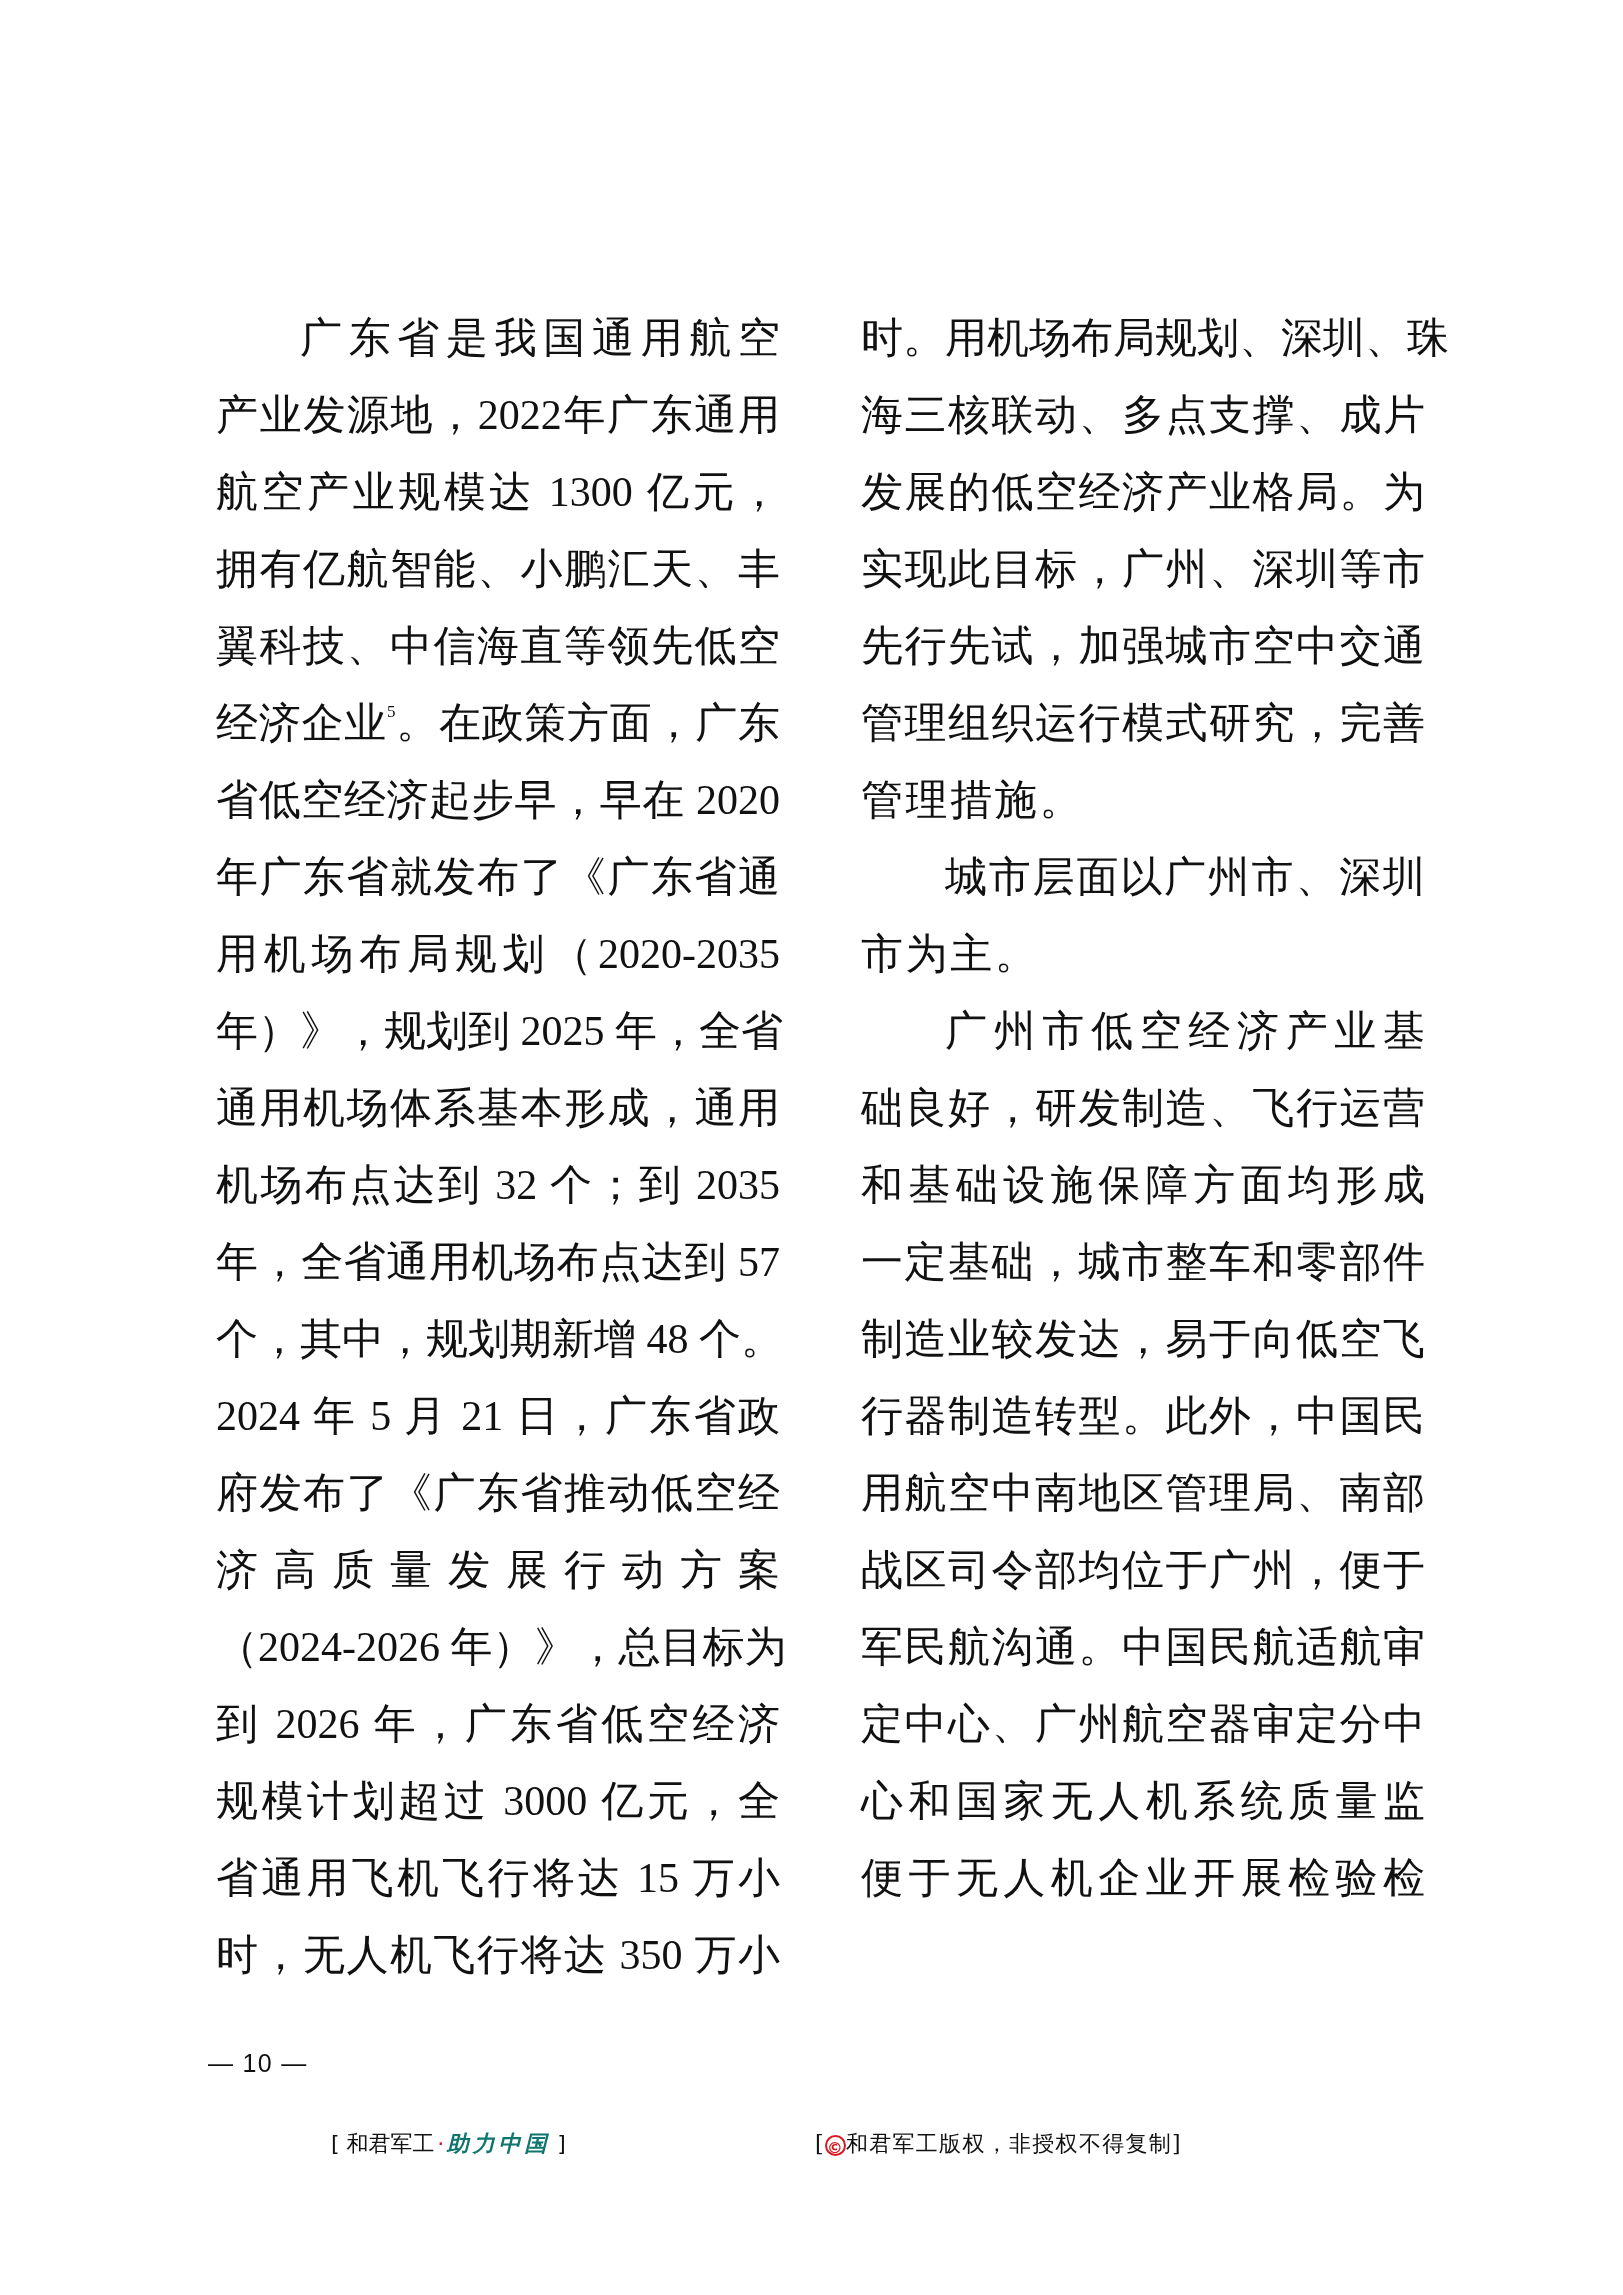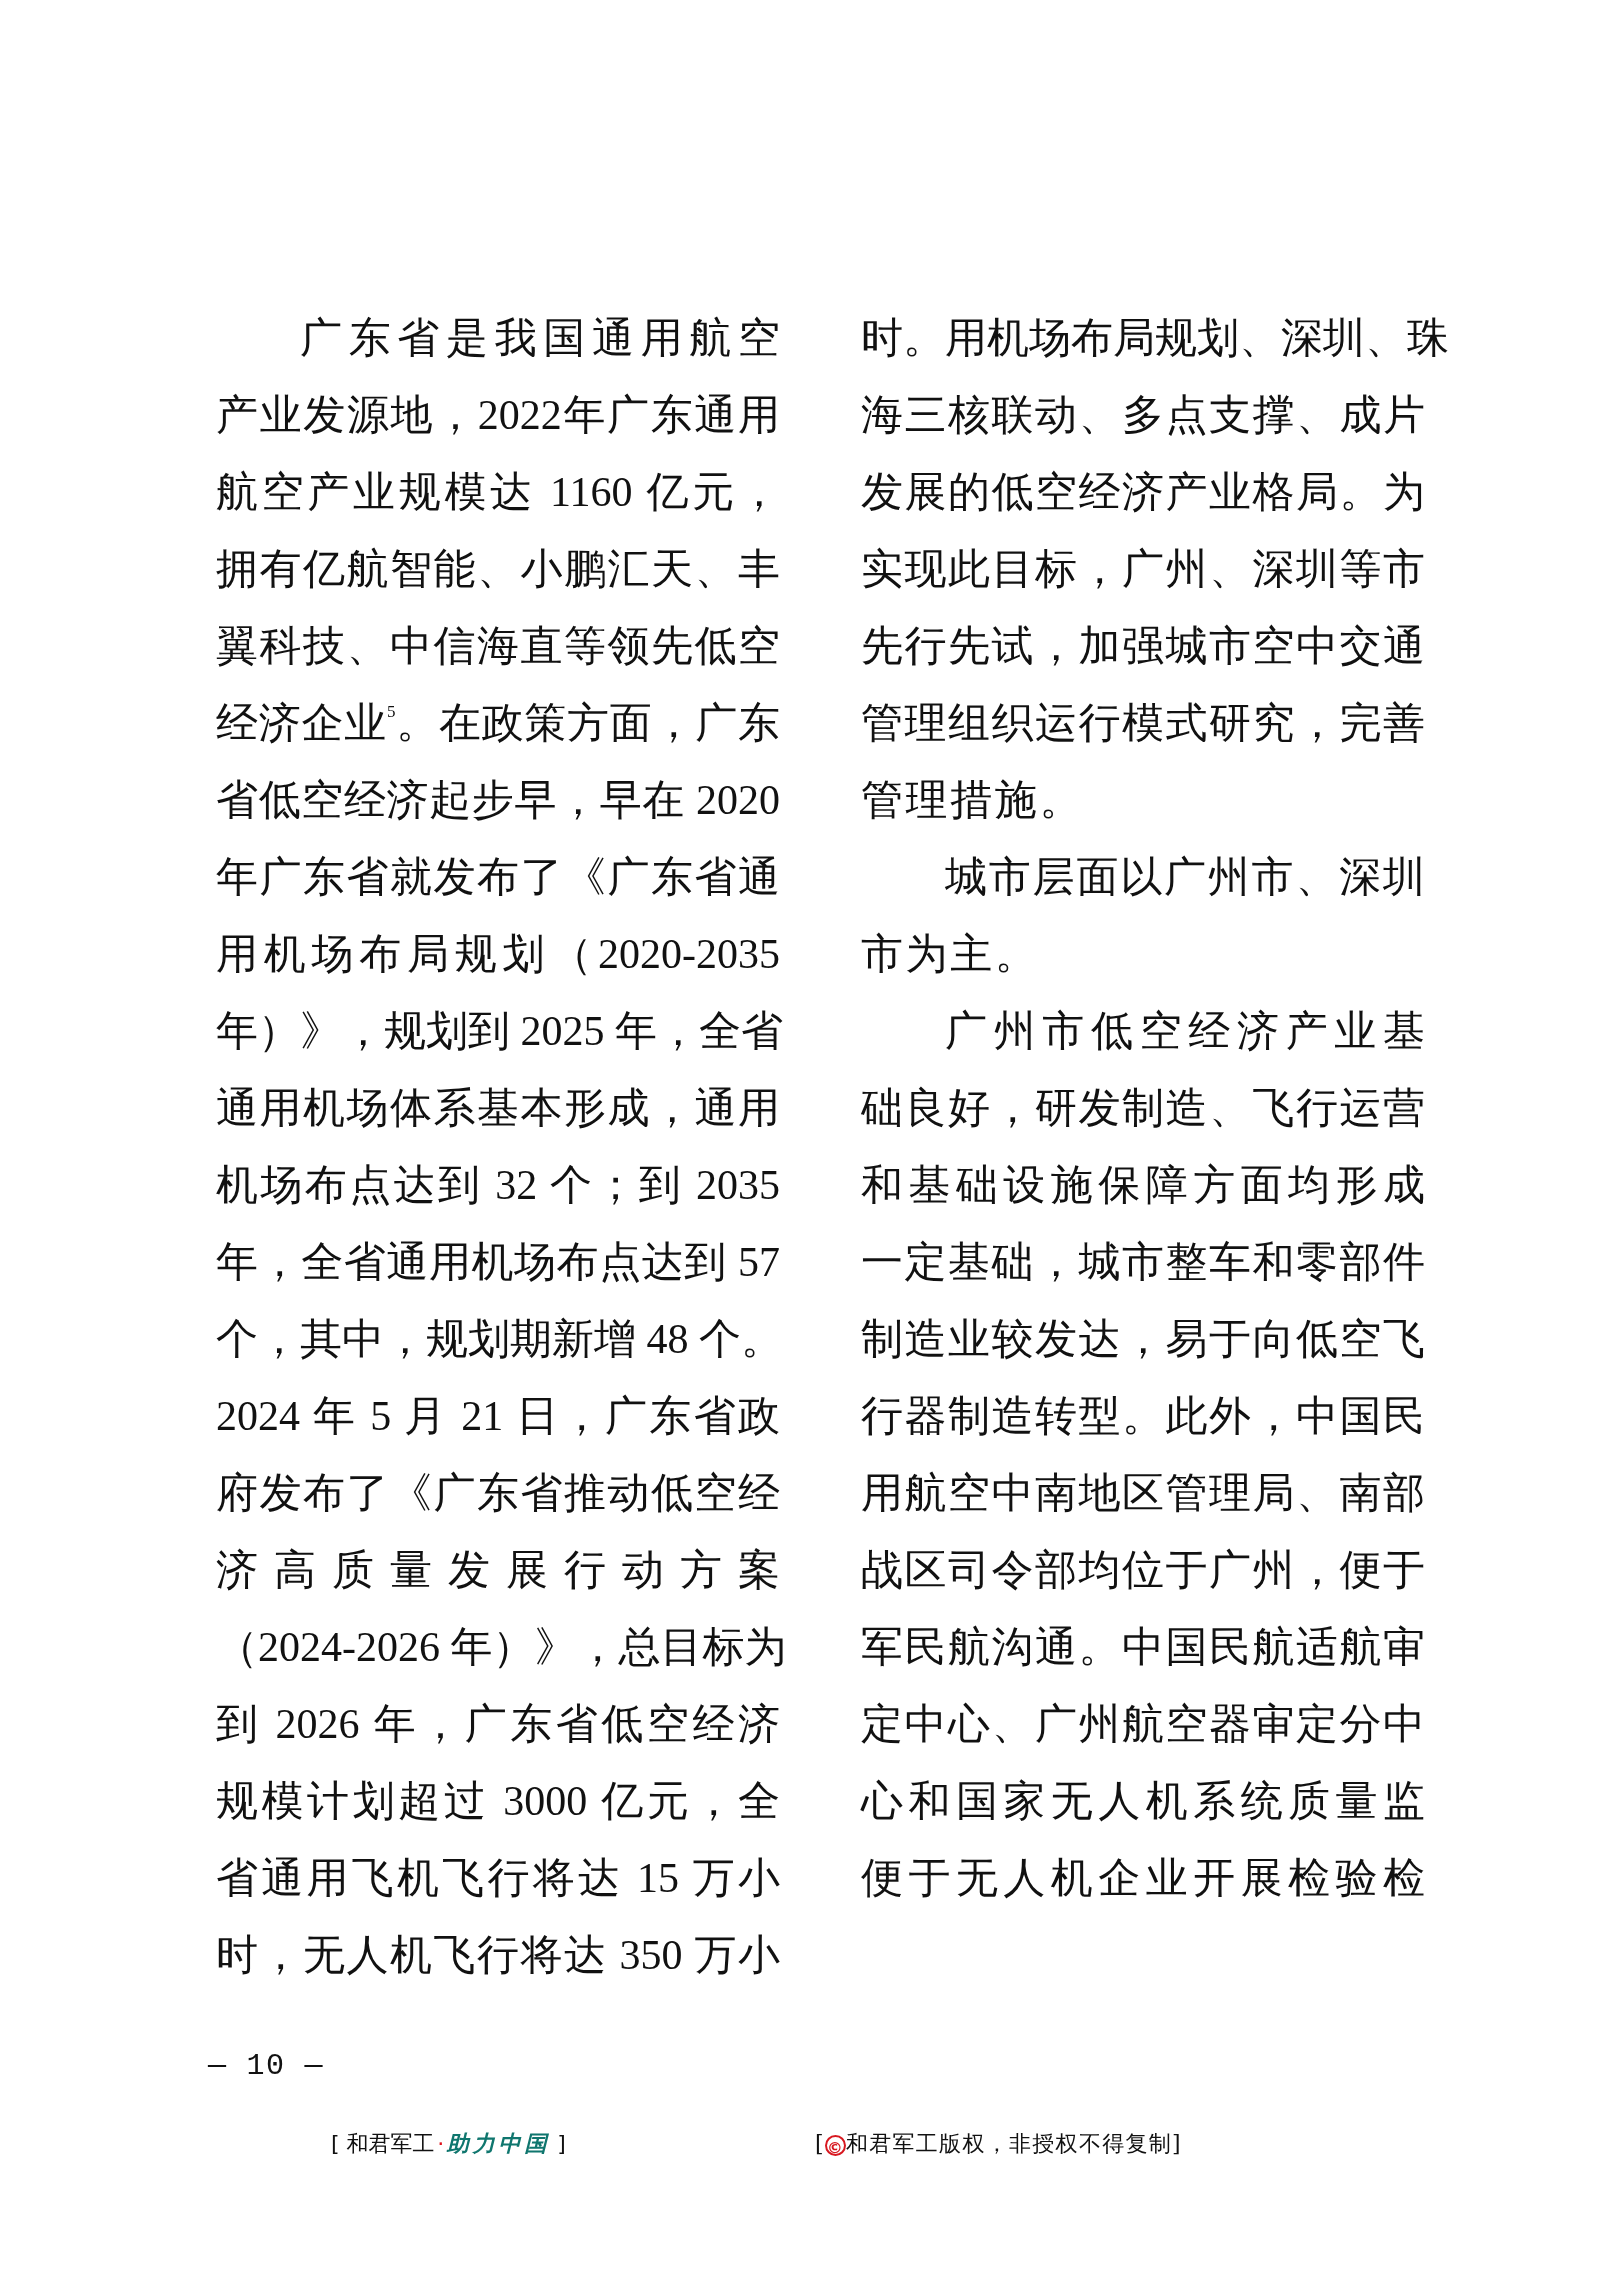--- a/index.html
+++ b/index.html
@@ -6,40 +6,40 @@
   body { width: 1623px; height: 2295px; position: relative; overflow: hidden;
          font-family: "DejaVu Serif", "Liberation Serif", serif; color: #111111; }
   .col { position: absolute; top: 300px; width: 564px; }
   .col.left { left: 216px; }
   .col.right { left: 861px; }
   .line { height: 77px; line-height: 77px; font-size: 42px; white-space: nowrap;
           text-align: justify; text-align-last: justify; letter-spacing: 0; font-family: Liberation Serif, serif; }
   .line.short { text-align: center; text-align-last: left; letter-spacing: 2.6px; }
   .line.indent { padding-left: 84px; }
   sup.fn { font-size: 17px; vertical-align: 19.6px; line-height: 0; }
-  .page-num { position: absolute; left: 208px; top: 2049px; font-size: 30px;
-              font-family: Liberation Mono, monospace; letter-spacing: 1.3px; }
+  .page-num { position: absolute; left: 208px; top: 2049px; font-size: 25px;
+              font-family: Liberation Sans, sans-serif; letter-spacing: 1.3px; }
   .footer { position: absolute; top: 2129px; font-size: 22px; white-space: nowrap; }
   .footer.brand { left: 331px; font-family: "DejaVu Sans", sans-serif; }
   .footer.brand .slogan { color: #0f766e; font-style: italic; font-weight: bold; letter-spacing: 3.9px; }
   .footer.brand .dot { color: #e0101a; padding: 0 2.6px; }
   .footer.copy { left: 815px; font-family: "DejaVu Serif", serif; letter-spacing: 1.3px; }
   .copy-icon { display: inline-block; width: 21px; height: 21px; border-radius: 50%;
                border: 2.6px solid #d81820; color: #d81820; font-weight: bold; font-size: 15.7px;
                line-height: 21px; text-align: center; box-sizing: border-box; vertical-align: -2px;
                font-family: "DejaVu Sans", sans-serif; }
 </style>
 </head>
 <body>
 
 <main>
   <section class="col left">
     <div class="line indent">广东省是我国通用航空</div>
     <div class="line">产业发源地，2022年广东通用</div>
-    <div class="line">航空产业规模达 1160 亿元，</div>
+    <div class="line">航空产业规模达 1300 亿元，</div>
     <div class="line">拥有亿航智能、小鹏汇天、丰</div>
     <div class="line">翼科技、中信海直等领先低空</div>
     <div class="line" style="text-align:justify;text-align-last:justify;"><span>经济企业</span><sup class="fn">5</sup><span>。在政策方面，广东</span></div>
     <div class="line">省低空经济起步早，早在 2020</div>
     <div class="line">年广东省就发布了《广东省通</div>
     <div class="line">用机场布局规划（2020-2035</div>
     <div class="line">年）》，规划到 2025 年，全省</div>
     <div class="line">通用机场体系基本形成，通用</div>
     <div class="line">机场布点达到 32 个；到 2035</div>
     <div class="line">年，全省通用机场布点达到 57</div>

